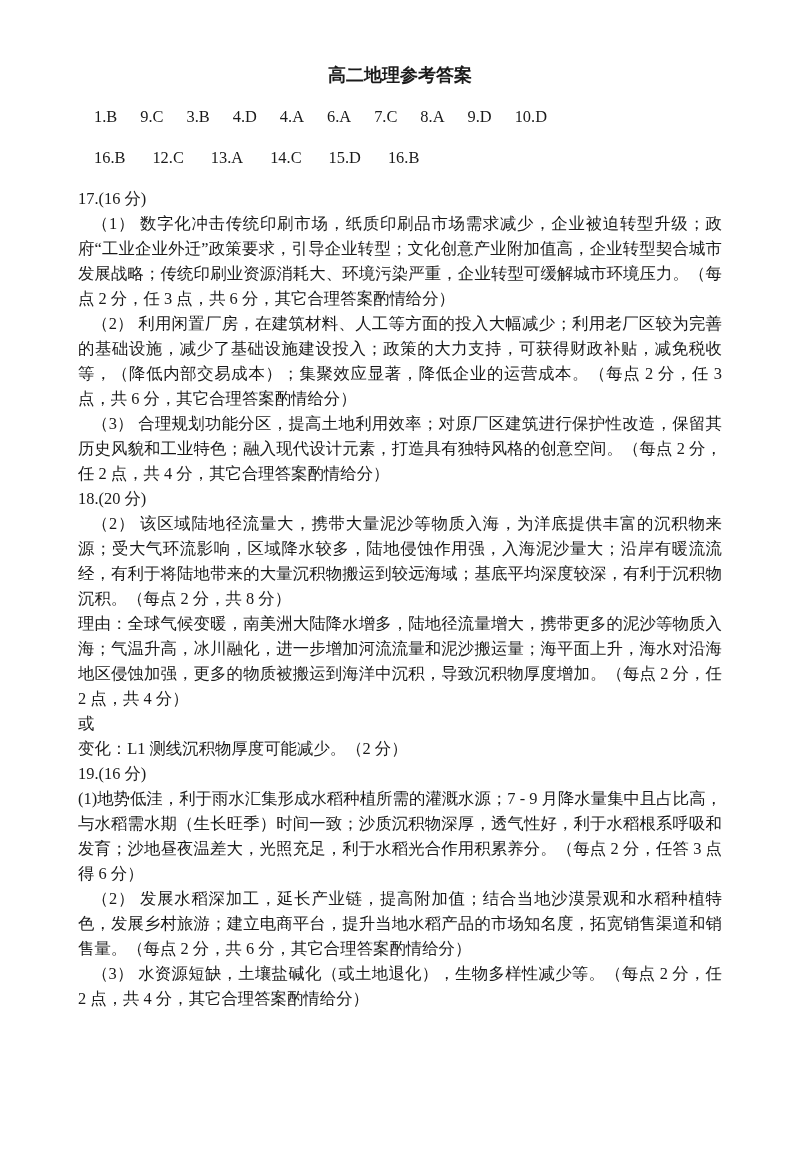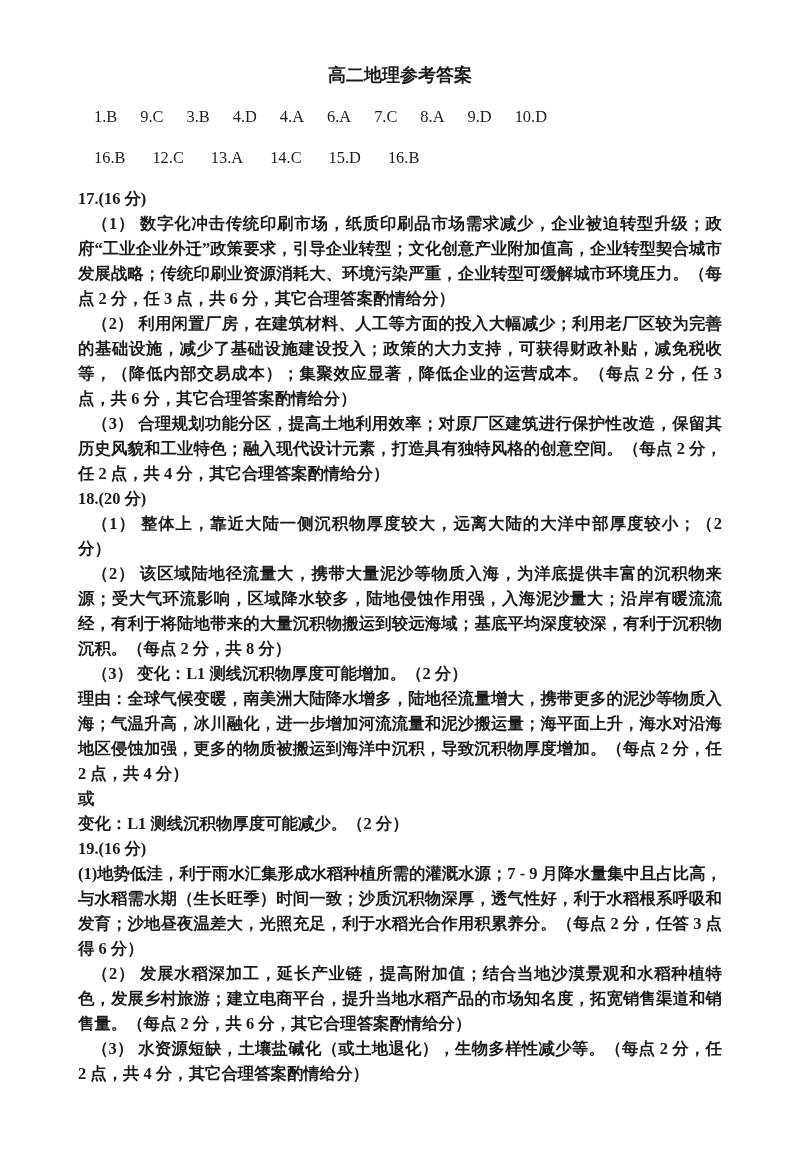--- a/index.html
+++ b/index.html
@@ -30,21 +30,20 @@
     display: flex;
     align-items: flex-end;
     margin: 16px;
   }
   .choices.row1 { gap: 23px; }
   .choices.row2 { gap: 27px; }
   p.para {
     margin: 0;
     text-align: justify;
     text-justify: inter-ideograph;
-    font-weight: bold;
   }
   p.para.indent { text-indent: 0.85em; }
   p.heading { margin: 0; text-align: left; }
 </style>
 </head>
 <body>
 
 <div class="page">
 
   <h1 class="doc-title">高二地理参考答案</h1>
@@ -73,23 +72,21 @@
 
   <section>
     <p class="para heading">17.(16 分)</p>
     <p class="para indent">（1） 数字化冲击传统印刷市场，纸质印刷品市场需求减少，企业被迫转型升级；政府“工业企业外迁”政策要求，引导企业转型；文化创意产业附加值高，企业转型契合城市发展战略；传统印刷业资源消耗大、环境污染严重，企业转型可缓解城市环境压力。（每点 2 分，任 3 点，共 6 分，其它合理答案酌情给分）</p>
     <p class="para indent">（2） 利用闲置厂房，在建筑材料、人工等方面的投入大幅减少；利用老厂区较为完善的基础设施，减少了基础设施建设投入；政策的大力支持，可获得财政补贴，减免税收等，（降低内部交易成本）；集聚效应显著，降低企业的运营成本。（每点 2 分，任 3 点，共 6 分，其它合理答案酌情给分）</p>
     <p class="para indent">（3） 合理规划功能分区，提高土地利用效率；对原厂区建筑进行保护性改造，保留其历史风貌和工业特色；融入现代设计元素，打造具有独特风格的创意空间。（每点 2 分，任 2 点，共 4 分，其它合理答案酌情给分）</p>
   </section>
 
   <section>
     <p class="para heading">18.(20 分)</p>
-    <p class="para indent">（1） 整体上，靠近大陆一侧沉积物厚度较大，远离大陆的大洋中部厚度较小；（2 分）</p>
     <p class="para indent">（2） 该区域陆地径流量大，携带大量泥沙等物质入海，为洋底提供丰富的沉积物来源；受大气环流影响，区域降水较多，陆地侵蚀作用强，入海泥沙量大；沿岸有暖流流经，有利于将陆地带来的大量沉积物搬运到较远海域；基底平均深度较深，有利于沉积物沉积。（每点 2 分，共 8 分）</p>
-    <p class="para indent">（3） 变化：L1 测线沉积物厚度可能增加。（2 分）</p>
     <p class="para">理由：全球气候变暖，南美洲大陆降水增多，陆地径流量增大，携带更多的泥沙等物质入海；气温升高，冰川融化，进一步增加河流流量和泥沙搬运量；海平面上升，海水对沿海地区侵蚀加强，更多的物质被搬运到海洋中沉积，导致沉积物厚度增加。（每点 2 分，任 2 点，共 4 分）</p>
     <p class="para">或</p>
     <p class="para">变化：L1 测线沉积物厚度可能减少。（2 分）</p>
   </section>
 
   <section>
     <p class="para heading">19.(16 分)</p>
     <p class="para">(1)地势低洼，利于雨水汇集形成水稻种植所需的灌溉水源；7 - 9 月降水量集中且占比高，与水稻需水期（生长旺季）时间一致；沙质沉积物深厚，透气性好，利于水稻根系呼吸和发育；沙地昼夜温差大，光照充足，利于水稻光合作用积累养分。（每点 2 分，任答 3 点得 6 分）</p>
     <p class="para indent">（2） 发展水稻深加工，延长产业链，提高附加值；结合当地沙漠景观和水稻种植特色，发展乡村旅游；建立电商平台，提升当地水稻产品的市场知名度，拓宽销售渠道和销售量。（每点 2 分，共 6 分，其它合理答案酌情给分）</p>
     <p class="para indent">（3） 水资源短缺，土壤盐碱化（或土地退化），生物多样性减少等。（每点 2 分，任 2 点，共 4 分，其它合理答案酌情给分）</p>

